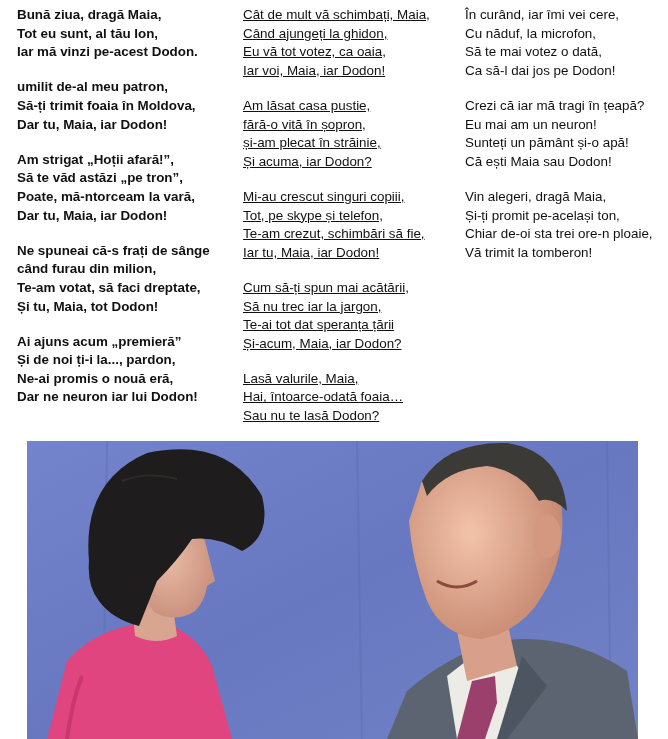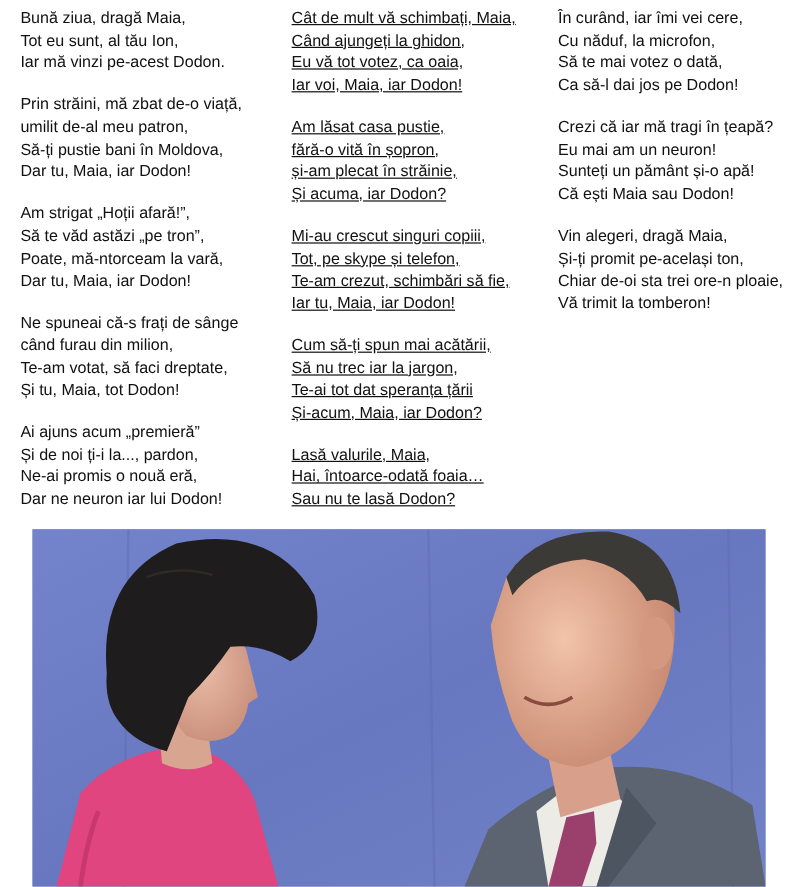--- a/index.html
+++ b/index.html
@@ -1,41 +1,40 @@
 <!DOCTYPE html>
 <html><head>
   <meta charset="utf-8">
   <style>
     html, body { margin: 0; padding: 0; background: #ffffff; }
     body { width: 668px; height: 739px; position: relative; overflow: hidden;
            font-family: "Liberation Sans", sans-serif; color: #111; }
     .col { position: absolute; top: 6px; font-size: 13.4px; line-height: 18.6px; }
-    .col-1 { left: 17px; width: 220px; }
+    .col-1 { left: 17px; width: 220px; font-weight: bold; }
     .col-2 { left: 243px; width: 220px; text-decoration: underline; }
     .col-3 { left: 465px; width: 205px; }
     .stanza { margin: 0 0 16.6px 0; }
     .line { display: block; white-space: nowrap; }
 
     .photo { position: absolute; left: 27px; top: 441px; width: 611px; height: 298px;
              overflow: hidden; background: #6f7fc6; }
     .photo svg { display: block; }
   </style>
 </head>
 <body>
 
 <div class="col col-1">
   <div class="stanza">
     <span class="line">Bună ziua, dragă Maia,</span>
     <span class="line">Tot eu sunt, al tău Ion,</span>
     <span class="line">Iar mă vinzi pe-acest Dodon.</span>
   </div>
   <div class="stanza">
-    <span class="line">Prin străini, mă zbat de-o viață,</span>
     <span class="line">umilit de-al meu patron,</span>
-    <span class="line">Să-ți pustie bani în Moldova,</span>
+    <span class="line">Să-ți trimit foaia în Moldova,</span>
     <span class="line">Dar tu, Maia, iar Dodon!</span>
   </div>
   <div class="stanza">
     <span class="line">Am strigat „Hoții afară!”,</span>
     <span class="line">Să te văd astăzi „pe tron”,</span>
     <span class="line">Poate, mă-ntorceam la vară,</span>
     <span class="line">Dar tu, Maia, iar Dodon!</span>
   </div>
   <div class="stanza">
     <span class="line">Ne spuneai că-s frați de sânge</span>

